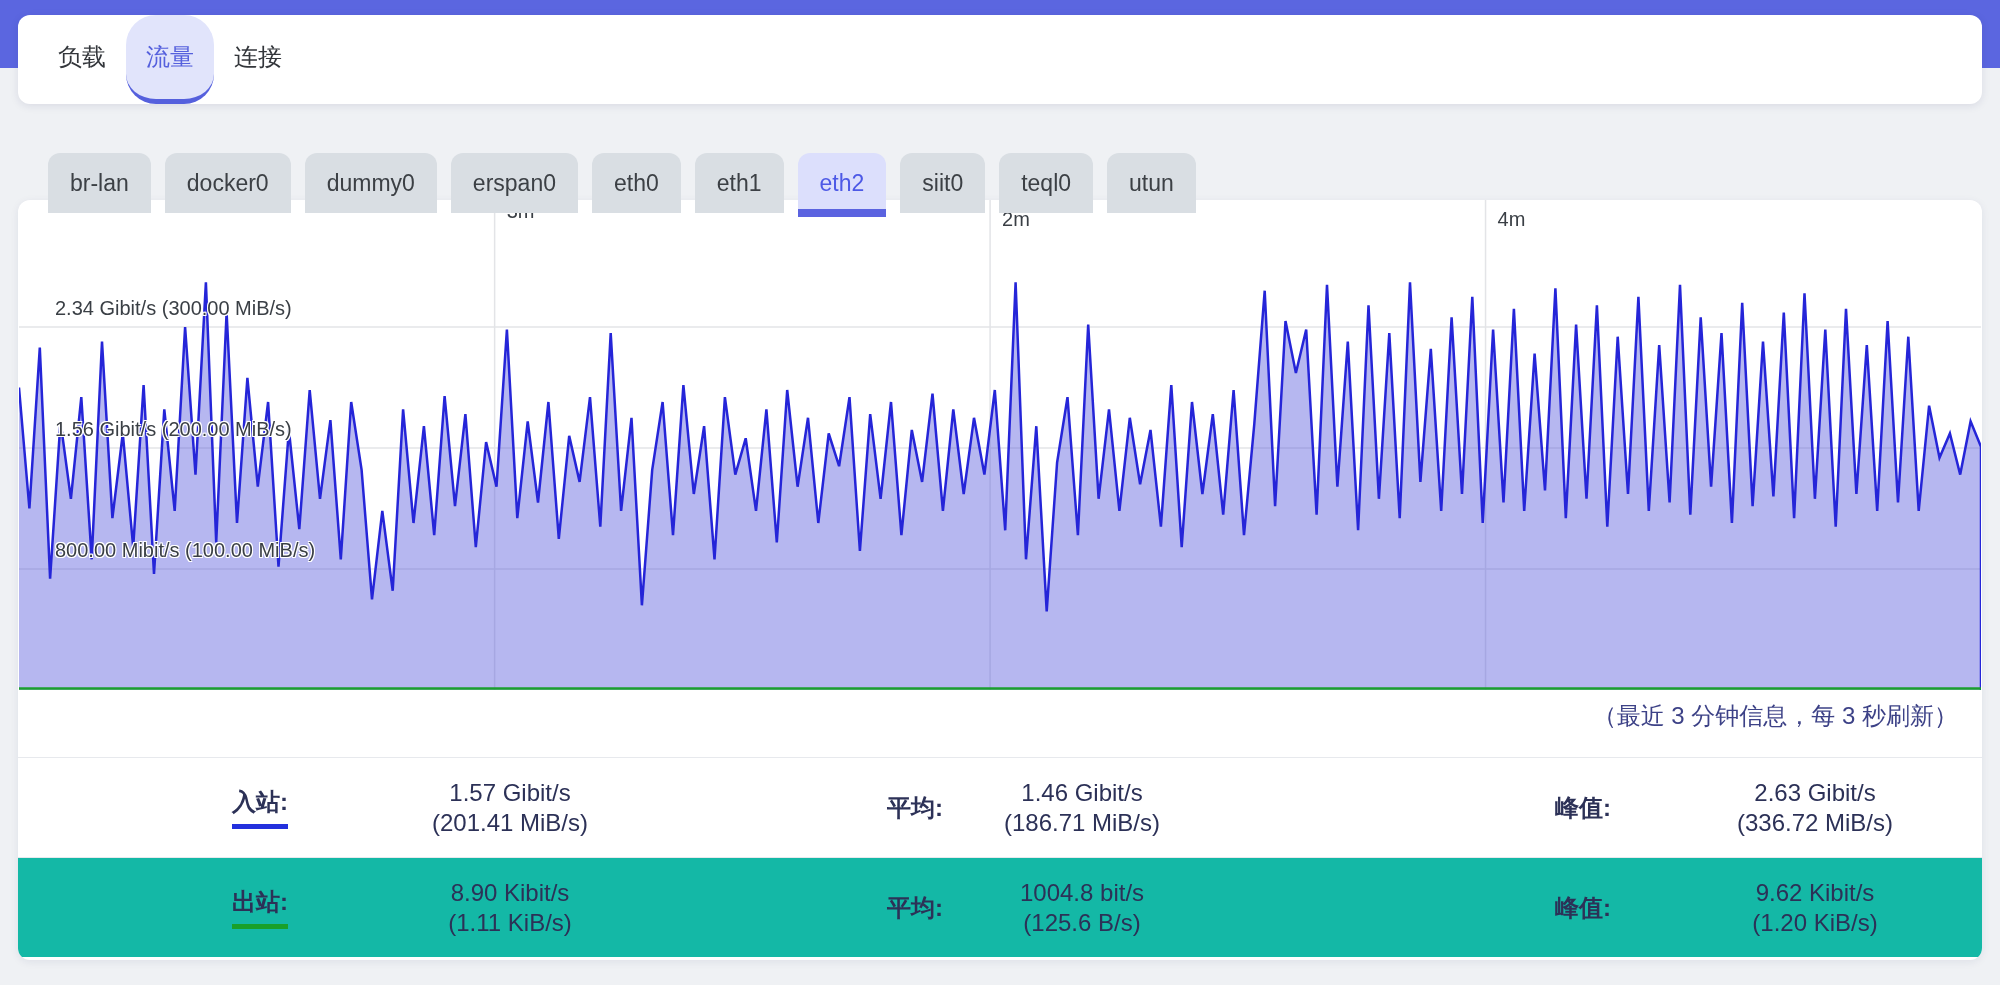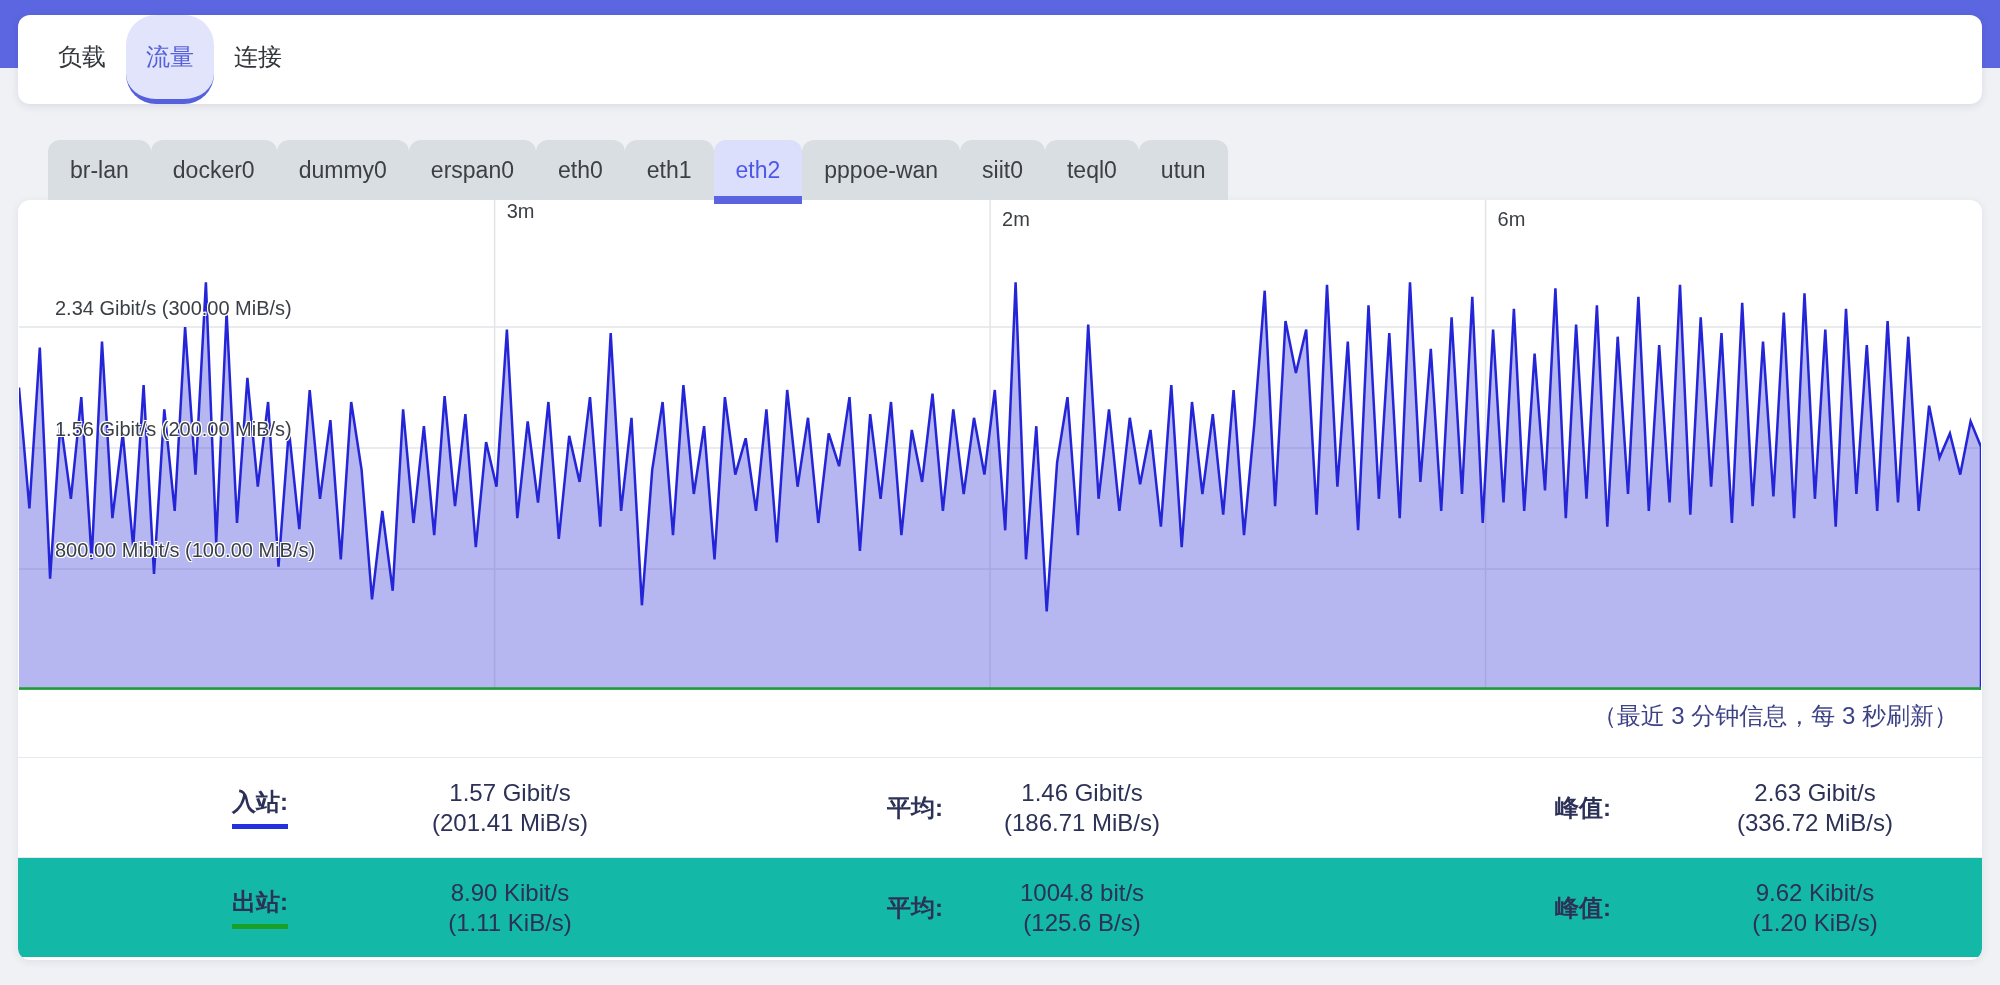--- a/index.html
+++ b/index.html
@@ -19,22 +19,22 @@
     overflow:hidden;z-index:2;
   }
   .maintab{
     display:flex;align-items:center;justify-content:center;
     padding:0 20px;font-size:24px;color:#33363b;cursor:pointer;
     border-bottom:5px solid transparent;box-sizing:border-box;
   }
   .maintab.active{background:#e1e4fb;color:#5560dd;border-bottom-color:#5560dd;border-radius:30px;}
   
   .ifacerow{
-    position:absolute;top:140px;left:48px;width:1930px;height:60px;
-    display:flex;z-index:3;
+    position:absolute;top:153px;left:48px;width:1930px;height:60px;
+    display:flex;gap:14px;z-index:3;
   }
   .pill{
     display:flex;align-items:center;justify-content:center;
     padding:0 22px;height:60px;background:#d9dee3;color:#3c4045;
     font-size:23px;border-radius:12px 12px 0 0;cursor:pointer;
     position:relative;white-space:nowrap;
   }
   .pill.active{background:#dcdffc;color:#4d59e6;}
   .pill.active::after{
     content:"";position:absolute;left:0;right:0;bottom:-4px;height:8px;
@@ -79,21 +79,20 @@
   </div>
 
 <div class="ifacerow" id="iface-tabs">
     <div class="pill">br-lan</div>
     <div class="pill">docker0</div>
     <div class="pill">dummy0</div>
     <div class="pill">erspan0</div>
     <div class="pill">eth0</div>
     <div class="pill">eth1</div>
     <div class="pill active">eth2</div>
-    <div class="pill">pppoe-wan</div>
     <div class="pill">siit0</div>
     <div class="pill">teql0</div>
     <div class="pill">utun</div>
   </div>
 
 <div class="card">
   <div class="chart" id="chart">
       <svg width="1962" height="490">
         <line x1="0" y1="127.03703703703707" x2="1962" y2="127.03703703703707" stroke="#e3e4e7" stroke-width="1.5"></line>
         <line x1="0" y1="248.0246913580247" x2="1962" y2="248.0246913580247" stroke="#e3e4e7" stroke-width="1.5"></line>
@@ -103,21 +102,21 @@
         <line x1="1466.5454545454545" y1="0" x2="1466.5454545454545" y2="490" stroke="#e3e4e7" stroke-width="1.5"></line>
         <path d="M0.0,187.5 L10.4,308.5 L20.8,147.6 L31.1,378.7 L41.5,221.4 L51.9,298.8 L62.3,197.2 L72.7,359.3 L83.0,141.6 L93.4,318.2 L103.8,233.5 L114.2,347.2 L124.6,185.1 L135.0,373.9 L145.3,209.3 L155.7,310.9 L166.1,127.0 L176.5,274.6 L186.9,82.3 L197.2,342.4 L207.6,112.5 L218.0,323.0 L228.4,177.9 L238.8,286.7 L249.1,202.0 L259.5,366.6 L269.9,229.9 L280.3,329.1 L290.7,190.0 L301.0,298.8 L311.4,220.2 L321.8,359.3 L332.2,202.0 L342.6,269.8 L353.0,399.3 L363.3,310.9 L373.7,390.8 L384.1,209.3 L394.5,323.0 L404.9,226.2 L415.2,335.1 L425.6,196.0 L436.0,306.1 L446.4,214.1 L456.8,347.2 L467.1,242.0 L477.5,286.7 L487.9,129.5 L498.3,318.2 L508.7,221.4 L519.0,302.5 L529.4,202.0 L539.8,338.8 L550.2,235.9 L560.6,281.9 L571.0,197.2 L581.3,326.7 L591.7,133.1 L602.1,310.9 L612.5,217.8 L622.9,405.3 L633.2,269.8 L643.6,202.0 L654.0,335.1 L664.4,185.1 L674.8,294.0 L685.1,226.2 L695.5,359.3 L705.9,197.2 L716.3,274.6 L726.7,238.3 L737.0,310.9 L747.4,209.3 L757.8,342.4 L768.2,190.0 L778.6,286.7 L789.0,217.8 L799.3,323.0 L809.7,233.5 L820.1,266.2 L830.5,197.2 L840.9,350.9 L851.2,214.1 L861.6,298.8 L872.0,202.0 L882.4,335.1 L892.8,229.9 L903.1,281.9 L913.5,193.6 L923.9,310.9 L934.3,209.3 L944.7,294.0 L955.0,217.8 L965.4,274.6 L975.8,190.0 L986.2,330.3 L996.6,82.3 L1007.0,359.3 L1017.3,226.2 L1027.7,411.4 L1038.1,262.5 L1048.5,197.2 L1058.9,335.1 L1069.2,124.6 L1079.6,298.8 L1090.0,209.3 L1100.4,310.9 L1110.8,217.8 L1121.1,284.3 L1131.5,229.9 L1141.9,326.7 L1152.3,185.1 L1162.7,347.2 L1173.0,202.0 L1183.4,294.0 L1193.8,214.1 L1204.2,314.6 L1214.6,190.0 L1225.0,335.1 L1235.3,223.8 L1245.7,90.7 L1256.1,306.1 L1266.5,121.0 L1276.9,173.0 L1287.2,129.5 L1297.6,314.6 L1308.0,84.7 L1318.4,286.7 L1328.8,141.6 L1339.1,330.3 L1349.5,105.3 L1359.9,298.8 L1370.3,133.1 L1380.7,318.2 L1391.0,82.3 L1401.4,281.9 L1411.8,148.8 L1422.2,310.9 L1432.6,117.4 L1443.0,294.0 L1453.3,96.8 L1463.7,323.0 L1474.1,129.5 L1484.5,302.5 L1494.9,108.9 L1505.2,310.9 L1515.6,153.7 L1526.0,290.4 L1536.4,88.3 L1546.8,318.2 L1557.1,124.6 L1567.5,298.8 L1577.9,105.3 L1588.3,326.7 L1598.7,136.7 L1609.0,294.0 L1619.4,96.8 L1629.8,310.9 L1640.2,145.2 L1650.6,302.5 L1661.0,84.7 L1671.3,314.6 L1681.7,117.4 L1692.1,286.7 L1702.5,133.1 L1712.9,323.0 L1723.2,102.8 L1733.6,306.1 L1744.0,141.6 L1754.4,296.4 L1764.8,112.5 L1775.1,318.2 L1785.5,93.2 L1795.9,298.8 L1806.3,129.5 L1816.7,326.7 L1827.0,108.9 L1837.4,294.0 L1847.8,145.2 L1858.2,310.9 L1868.6,121.0 L1879.0,302.5 L1889.3,136.7 L1899.7,310.9 L1910.1,205.7 L1920.5,257.7 L1930.9,233.5 L1941.2,274.6 L1951.6,221.4 L1962.0,246.8 L1962,490 L0,490 Z" fill="rgba(80,83,220,0.42)" stroke="none"></path>
         <path d="M0.0,187.5 L10.4,308.5 L20.8,147.6 L31.1,378.7 L41.5,221.4 L51.9,298.8 L62.3,197.2 L72.7,359.3 L83.0,141.6 L93.4,318.2 L103.8,233.5 L114.2,347.2 L124.6,185.1 L135.0,373.9 L145.3,209.3 L155.7,310.9 L166.1,127.0 L176.5,274.6 L186.9,82.3 L197.2,342.4 L207.6,112.5 L218.0,323.0 L228.4,177.9 L238.8,286.7 L249.1,202.0 L259.5,366.6 L269.9,229.9 L280.3,329.1 L290.7,190.0 L301.0,298.8 L311.4,220.2 L321.8,359.3 L332.2,202.0 L342.6,269.8 L353.0,399.3 L363.3,310.9 L373.7,390.8 L384.1,209.3 L394.5,323.0 L404.9,226.2 L415.2,335.1 L425.6,196.0 L436.0,306.1 L446.4,214.1 L456.8,347.2 L467.1,242.0 L477.5,286.7 L487.9,129.5 L498.3,318.2 L508.7,221.4 L519.0,302.5 L529.4,202.0 L539.8,338.8 L550.2,235.9 L560.6,281.9 L571.0,197.2 L581.3,326.7 L591.7,133.1 L602.1,310.9 L612.5,217.8 L622.9,405.3 L633.2,269.8 L643.6,202.0 L654.0,335.1 L664.4,185.1 L674.8,294.0 L685.1,226.2 L695.5,359.3 L705.9,197.2 L716.3,274.6 L726.7,238.3 L737.0,310.9 L747.4,209.3 L757.8,342.4 L768.2,190.0 L778.6,286.7 L789.0,217.8 L799.3,323.0 L809.7,233.5 L820.1,266.2 L830.5,197.2 L840.9,350.9 L851.2,214.1 L861.6,298.8 L872.0,202.0 L882.4,335.1 L892.8,229.9 L903.1,281.9 L913.5,193.6 L923.9,310.9 L934.3,209.3 L944.7,294.0 L955.0,217.8 L965.4,274.6 L975.8,190.0 L986.2,330.3 L996.6,82.3 L1007.0,359.3 L1017.3,226.2 L1027.7,411.4 L1038.1,262.5 L1048.5,197.2 L1058.9,335.1 L1069.2,124.6 L1079.6,298.8 L1090.0,209.3 L1100.4,310.9 L1110.8,217.8 L1121.1,284.3 L1131.5,229.9 L1141.9,326.7 L1152.3,185.1 L1162.7,347.2 L1173.0,202.0 L1183.4,294.0 L1193.8,214.1 L1204.2,314.6 L1214.6,190.0 L1225.0,335.1 L1235.3,223.8 L1245.7,90.7 L1256.1,306.1 L1266.5,121.0 L1276.9,173.0 L1287.2,129.5 L1297.6,314.6 L1308.0,84.7 L1318.4,286.7 L1328.8,141.6 L1339.1,330.3 L1349.5,105.3 L1359.9,298.8 L1370.3,133.1 L1380.7,318.2 L1391.0,82.3 L1401.4,281.9 L1411.8,148.8 L1422.2,310.9 L1432.6,117.4 L1443.0,294.0 L1453.3,96.8 L1463.7,323.0 L1474.1,129.5 L1484.5,302.5 L1494.9,108.9 L1505.2,310.9 L1515.6,153.7 L1526.0,290.4 L1536.4,88.3 L1546.8,318.2 L1557.1,124.6 L1567.5,298.8 L1577.9,105.3 L1588.3,326.7 L1598.7,136.7 L1609.0,294.0 L1619.4,96.8 L1629.8,310.9 L1640.2,145.2 L1650.6,302.5 L1661.0,84.7 L1671.3,314.6 L1681.7,117.4 L1692.1,286.7 L1702.5,133.1 L1712.9,323.0 L1723.2,102.8 L1733.6,306.1 L1744.0,141.6 L1754.4,296.4 L1764.8,112.5 L1775.1,318.2 L1785.5,93.2 L1795.9,298.8 L1806.3,129.5 L1816.7,326.7 L1827.0,108.9 L1837.4,294.0 L1847.8,145.2 L1858.2,310.9 L1868.6,121.0 L1879.0,302.5 L1889.3,136.7 L1899.7,310.9 L1910.1,205.7 L1920.5,257.7 L1930.9,233.5 L1941.2,274.6 L1951.6,221.4 L1962.0,246.8 L1962,490" fill="none" stroke="#2525d8" stroke-width="2.5"></path>
         <path d="M0.0,488.5 L1962.0,488.5 " fill="none" stroke="#1a9f2e" stroke-width="2.5"></path>
       </svg>
       <div class="glabel" style="left: 36px; top: 97.037px;">2.34 Gibit/s (300.00 MiB/s)</div>
       <div class="glabel" style="left: 36px; top: 218.025px;">1.56 Gibit/s (200.00 MiB/s)</div>
       <div class="glabel" style="left: 36px; top: 339.012px;">800.00 Mibit/s (100.00 MiB/s)</div>
       <div class="glabel" style="left: 487.636px; top: 0;">3m</div>
       <div class="glabel" style="left: 983.091px; top: 8px;">2m</div>
-      <div class="glabel" style="left: 1478.55px; top: 8px;">6m</div>
+      <div class="glabel" style="left: 1478.55px; top: 8px;">4m</div>
     </div>
 
   <div class="caption-row">
     <span class="caption">（最近 3 分钟信息，每 3 秒刷新）</span>
   </div>
 
   <div class="statrow">
     <div class="scell lab c1"><span class="uline u-in">入站:</span></div>
     <div class="scell c2">
       <div>1.57 Gibit/s</div>

